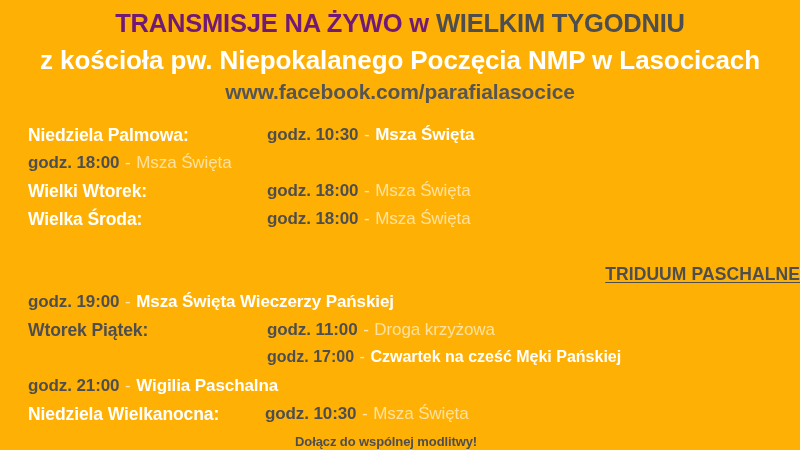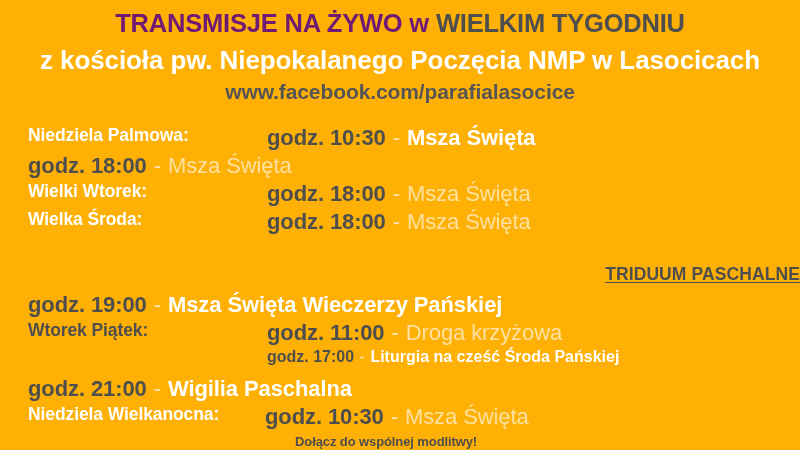--- a/index.html
+++ b/index.html
@@ -78,21 +78,21 @@
   }
   .row.wide .day {
     width: 237px;
     flex: 0 0 237px;
   }
 
   .day-light { color: #FFFFFF; }
   .day-dark  { color: #4E4E4E; }
 
   .row .detail {
-    font-size: 22px;
+    font-size: 17px;
     letter-spacing: -0.1px;
   }
   .time {
     font-weight: bold;
     color: #4E4E4E;
   }
   .dash {
     color: #FFE6B0;
     font-weight: normal;
     padding: 0 1px;
@@ -188,21 +188,21 @@
       <span class="detail"><span class="time">godz. 19:00</span> <span class="dash">-</span> <span class="desc-strong">Msza Święta Wieczerzy Pańskiej</span></span>
     </div>
 
     <div class="row">
       <span class="day day-dark">Wtorek Piątek:</span>
       <span class="detail"><span class="time">godz. 11:00</span> <span class="dash">-</span> <span class="desc-faint">Droga krzyżowa</span></span>
     </div>
 
     <div class="cont-row">
       <span class="spacer"></span>
-      <span class="detail"><span class="time">godz. 17:00</span> <span class="dash">-</span> <span class="desc-strong">Liturgia na cześć Środa Pańskiej</span></span>
+      <span class="detail"><span class="time">godz. 17:00</span> <span class="dash">-</span> <span class="desc-strong">Czwartek na cześć Męki Pańskiej</span></span>
     </div>
 
     <div class="row">
       <span class="detail"><span class="time">godz. 21:00</span> <span class="dash">-</span> <span class="desc-strong">Wigilia Paschalna</span></span>
     </div>
 
     <div class="row wide">
       <span class="day day-light">Niedziela Wielkanocna:</span>
       <span class="detail"><span class="time">godz. 10:30</span> <span class="dash">-</span> <span class="desc-faint">Msza Święta</span></span>
     </div>

